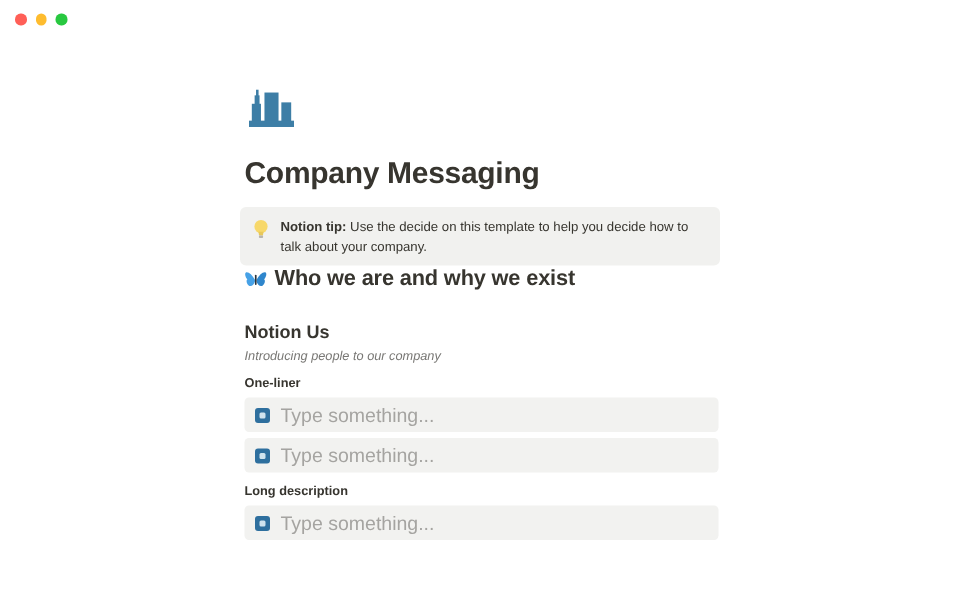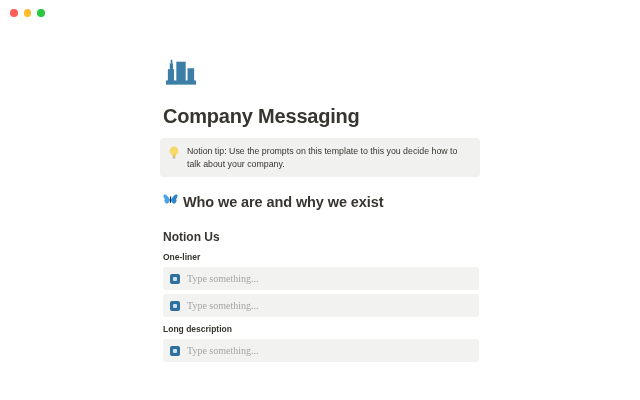--- a/index.html
+++ b/index.html
@@ -17,43 +17,43 @@
   .page-icon{width:30px;height:30px;margin-left:3px;display:block;}
 
   .page-title{font-size:20px;font-weight:700;letter-spacing:-0.2px;
     margin:17px 0 0 0;line-height:24px;color:#37352f;}
 
   .callout{margin-top:10px;background:#f1f1ef;border-radius:4px;
     padding:7px 10px 7px 8px;display:flex;align-items:flex-start;
     margin-left:-3px;width:320px;}
   .callout .emoji{width:12px;height:14px;flex:0 0 auto;margin-top:1px;}
   .callout .ctext{font-size:8.8px;line-height:12.5px;margin-left:7px;color:#37352f;}
-  .callout .ctext b{font-weight:400;margin-top:11px;}
+  .callout .ctext b{font-weight:700;margin-top:11px;}
 
-  .h2{margin-top:16px;font-size:14.5px;font-weight:700;line-height:18px;
-    display:flex;letter-spacing:-0.1px;}
+  .h2{font-size:14.5px;font-weight:700;line-height:18px;
+    display:flex;align-items:center;letter-spacing:-0.1px;}
   .h2 .emoji{width:15px;height:13px;margin-right:5px;flex:0 0 auto;}
 
   .quote{margin-top:7px;border-left:2.5px solid #37352f;padding:1px 0 1px 8px;
     font-size:8.3px;font-style:italic;line-height:11px;color:#37352f;}
 
   .h3{margin-top:19px;font-size:12px;font-weight:700;line-height:15px;}
   .subtitle{margin-top:3px;font-size:8.5px;font-style:italic;color:#787774;line-height:11px;}
 
   .field{margin-top:0;}
   .field-label{margin-top:7px;font-size:8.5px;font-weight:700;line-height:11px;color:#37352f;}
   .field-row{margin-top:4px;height:23px;background:#f2f2f0;border-radius:3px;
     display:flex;align-items:center;padding:0 7px;}
   .embed-icon{width:10px;height:10px;border-radius:2px;background:#2e6f9e;
     flex:0 0 auto;position:relative;}
   .embed-icon::after{content:"";position:absolute;left:3px;top:3px;width:4px;height:4px;
     background:#cfe3ee;border-radius:1px;}
   .field-input{flex:1;border:none;background:transparent;outline:none;
-    font-family:Liberation Serif, serif;
-    font-size:10px;color:#37352f;margin-left:7px;padding:0;height:100%;}
+    font-family:Liberation Sans, sans-serif;
+    font-size:13px;color:#37352f;margin-left:7px;padding:0;height:100%;}
   .field-input::placeholder{color:#a5a4a1;}
 </style>
 </head>
 <body>
 
 <div class="window">
 
   <div class="traffic">
     <div class="dot" style="background:#ff5f57"></div>
     <div class="dot" style="background:#febc2e"></div>
@@ -74,34 +74,35 @@
     </svg>
 
     <div class="page-title">Company Messaging</div>
 
     <div class="callout">
       <svg class="emoji" viewBox="0 0 12 14">
         <circle cx="6" cy="5" r="4.4" fill="#f7d86a"></circle>
         <path d="M4.3 8.5 L7.7 8.5 L7.3 11 L4.7 11 Z" fill="#e8c85a"></path>
         <rect x="4.6" y="11" width="2.8" height="1.6" rx="0.6" fill="#b9b5ad"></rect>
       </svg>
-      <div class="ctext"><b>Notion tip:</b><span> Use the prompts on this template to this you decide how to talk about your company.</span></div>
+      <div class="ctext"><b>Notion tip:</b><span> Use the decide on this template to help you decide how to talk about your company.</span></div>
     </div>
 
     <div class="h2">
       <svg class="emoji" viewBox="0 0 16 14">
         <path d="M7.4 7 C5.5 3.5 3 1.2 1.2 1.6 C-0.2 2 0.4 5.2 2 6.6 C0.8 7.2 1.6 10.6 3.4 11.4 C5.2 12.2 6.8 10 7.4 8.2 Z" fill="#46a1e6"></path>
         <path d="M8.6 7 C10.5 3.5 13 1.2 14.8 1.6 C16.2 2 15.6 5.2 14 6.6 C15.2 7.2 14.4 10.6 12.6 11.4 C10.8 12.2 9.2 10 8.6 8.2 Z" fill="#2f86cc"></path>
         <rect x="7.4" y="3.4" width="1.2" height="7.4" rx="0.6" fill="#27323c"></rect>
       </svg>
       <span>Who we are and why we exist</span>
     </div>
 
 
     <div class="h3">Notion Us</div>
+    <div class="subtitle">Introducing people to our company</div>
 
     <div class="field">
       <div class="field-label">One-liner</div>
       <div class="field-row">
         <span class="embed-icon"></span>
         <input class="field-input" placeholder="Type something..." style="">
       </div>
     </div>
 
     <div class="field">

